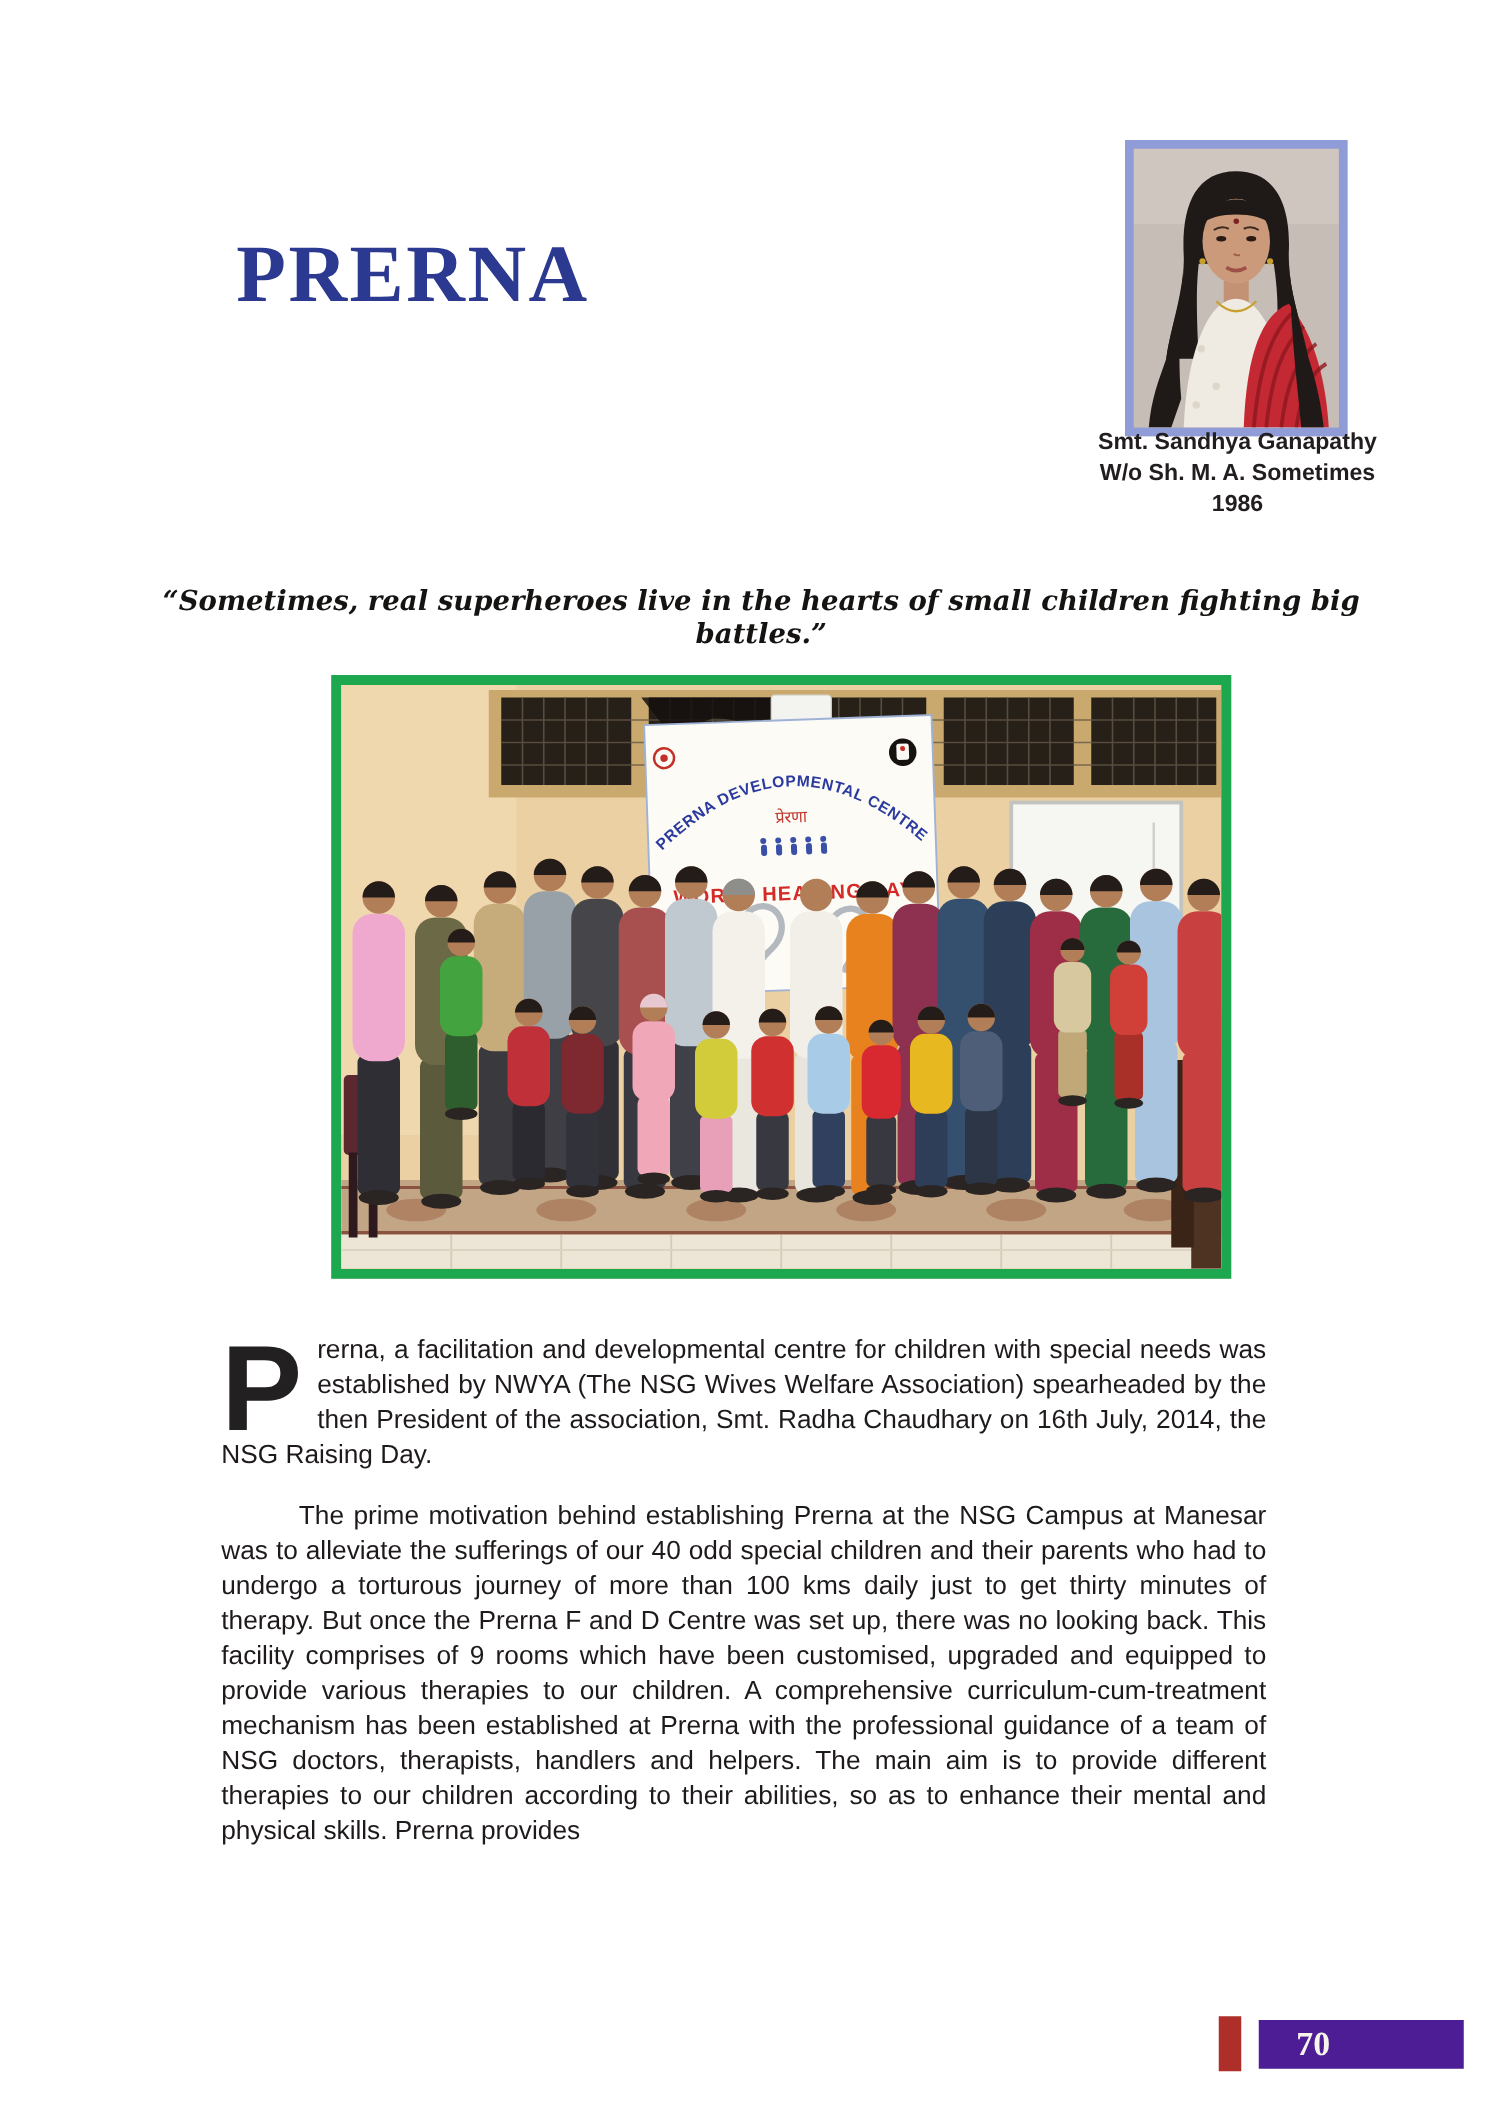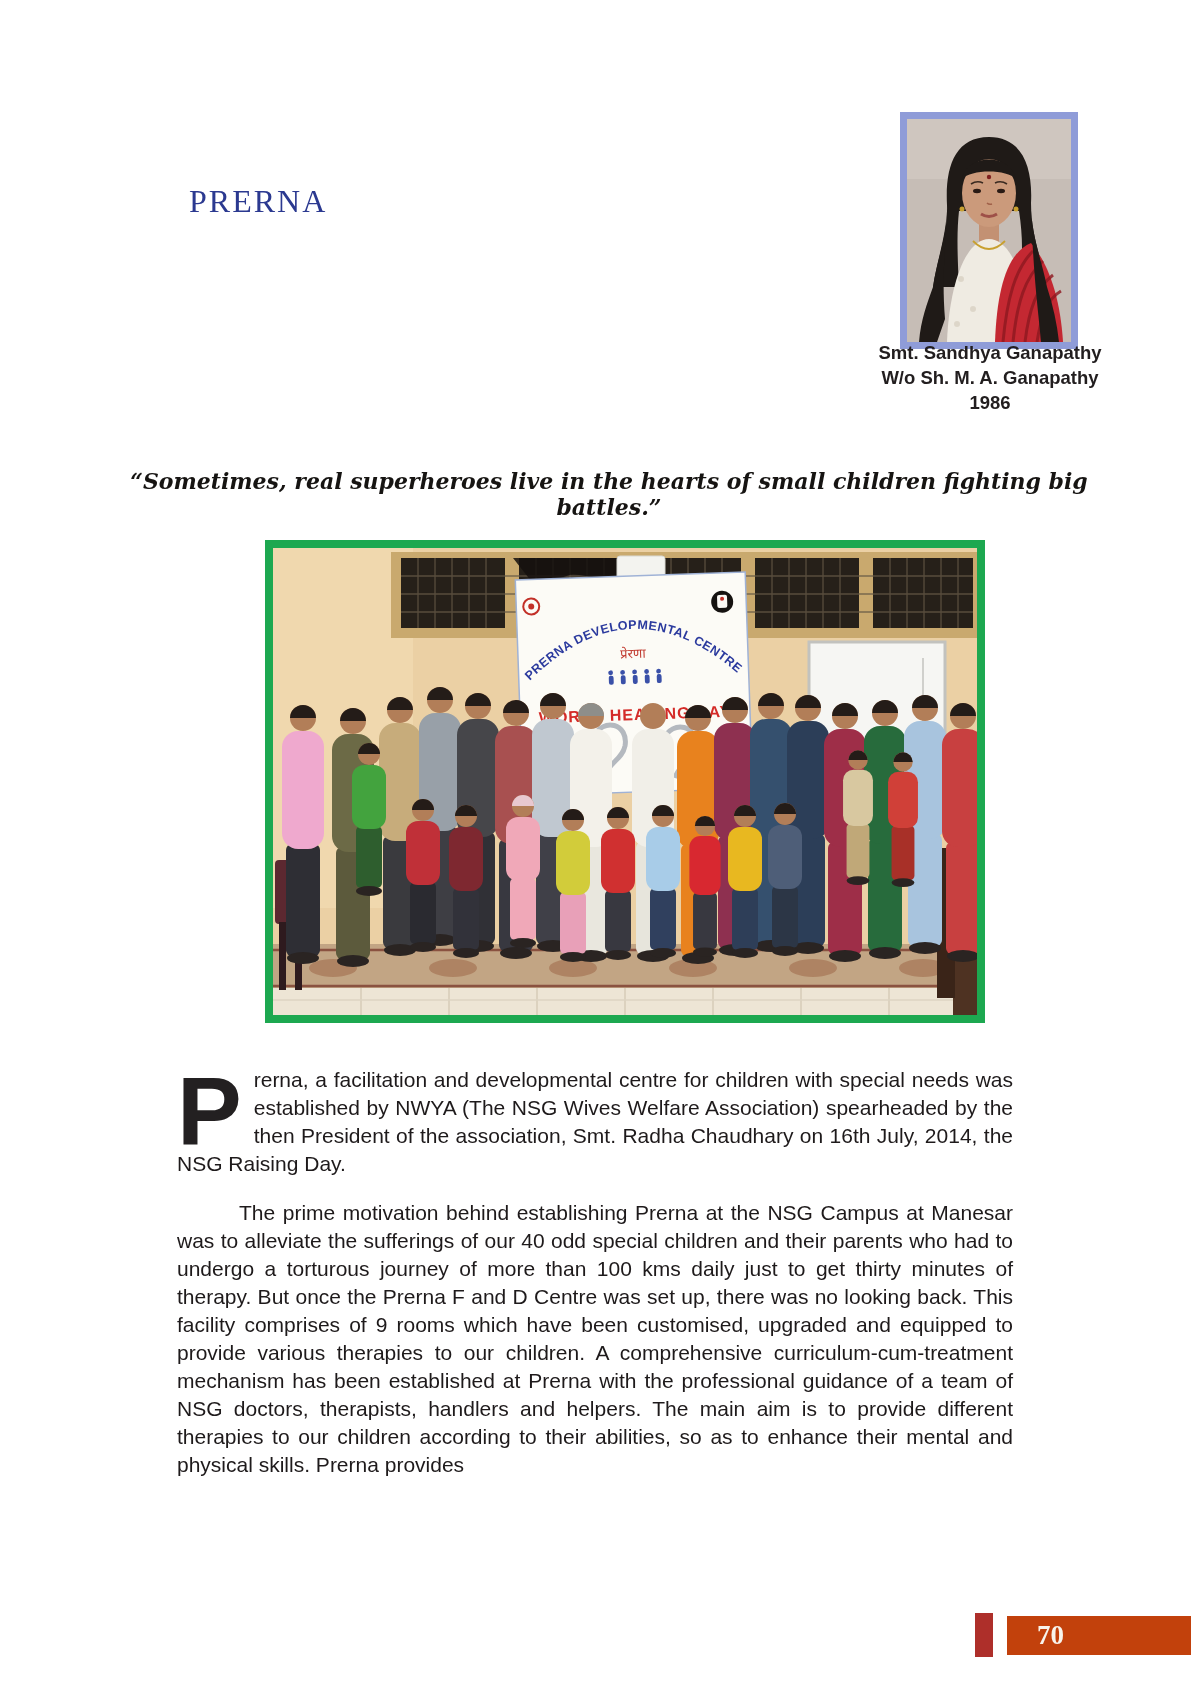--- a/index.html
+++ b/index.html
@@ -1,20 +1,20 @@
 <!DOCTYPE html>
 <html><head>
 <meta charset="utf-8">
 <style>
   html,body{margin:0;padding:0;background:#ffffff;}
   .page{position:relative;width:1191px;height:1684px;background:#ffffff;overflow:hidden;
         font-family:"Liberation Sans",sans-serif;}
   
   .title{position:absolute;left:189px;top:183px;font-family:"Liberation Serif",serif;
-         font-size:32px;font-weight:400;letter-spacing:2px;color:#2B3990;}
+         font-size:65px;font-weight:700;letter-spacing:2px;color:#2B3990;}
   .subtitle{position:absolute;left:190px;top:248px;font-family:"DejaVu Serif",serif;
             font-style:italic;font-size:28px;font-weight:600;color:#CE7A1E;}
   
   .portrait-frame{position:absolute;left:900px;top:112px;width:178px;height:237px;
                   border:7px solid #8F9CD8;box-sizing:border-box;background:#C6BDB6;}
   .portrait-frame svg{display:block;}
   .portrait-caption{position:absolute;left:845px;top:340px;width:290px;text-align:center;
                     font-weight:bold;font-size:18.5px;line-height:25px;color:#221E1F;}
   
   .quote{position:absolute;left:109px;top:468px;width:1000px;text-align:center;
@@ -24,21 +24,21 @@
   .group-frame{position:absolute;left:265px;top:540px;width:720px;height:483px;
                border:8px solid #1DA850;box-sizing:border-box;background:#EBD0A4;}
   
   .article{position:absolute;left:177px;top:1066px;width:836px;text-align:justify;
            font-size:21px;line-height:28px;color:#1E1A1B;}
   .dropcap{float:left;font-size:97px;line-height:78px;font-weight:bold;color:#232021;
            margin:6px 12px 0 0;}
   .para2{text-indent:62px;}
   
   .footer-square{position:absolute;left:975px;top:1613px;width:18px;height:44px;background:#AE2F2A;}
-  .footer-bar{position:absolute;left:1007px;top:1616px;width:184px;height:39px;background:#c2410c;
+  .footer-bar{position:absolute;left:1007px;top:1616px;width:164px;height:39px;background:#4c1d95;
               color:#F8F4EC;font-family:"Liberation Serif",serif;font-weight:bold;
               font-size:27px;line-height:39px;padding-left:30px;box-sizing:border-box;}
 </style>
 </head>
 <body>
 
 <div class="page">
 
   <div class="title">PRERNA</div>
 
@@ -76,21 +76,21 @@
           <circle cx="66" cy="190" r="3"></circle>
           <circle cx="50" cy="205" r="3"></circle>
       </g>
 
       <path d="M26,168 C30,140 40,116 40,86 C40,120 34,150 38,200 L30,223 L12,223 C14,200 20,185 26,168 Z" fill="#1F1A17"></path>
       <path d="M124,84 C124,116 134,138 140,168 C146,186 150,205 152,223 L134,223 C132,196 126,160 124,84 Z" fill="#1F1A17"></path>
     </svg>
   </div>
   <div class="portrait-caption">
     <div>Smt. Sandhya Ganapathy</div>
-    <div>W/o Sh. M. A. Ganapathy</div>
+    <div>W/o Sh. M. A. Sometimes</div>
     <div>1986</div>
   </div>
 
   <div class="quote">“Sometimes, real superheroes live in the hearts of small children fighting big battles.”</div>
 
   <div class="group-frame">
     <svg viewBox="0 0 704 467" width="704" height="467">
       <defs>
         <g id="p-adult">
           <rect x="-17" y="126" width="34" height="112" rx="6" fill="var(--lower,#3A3A3E)"></rect>

